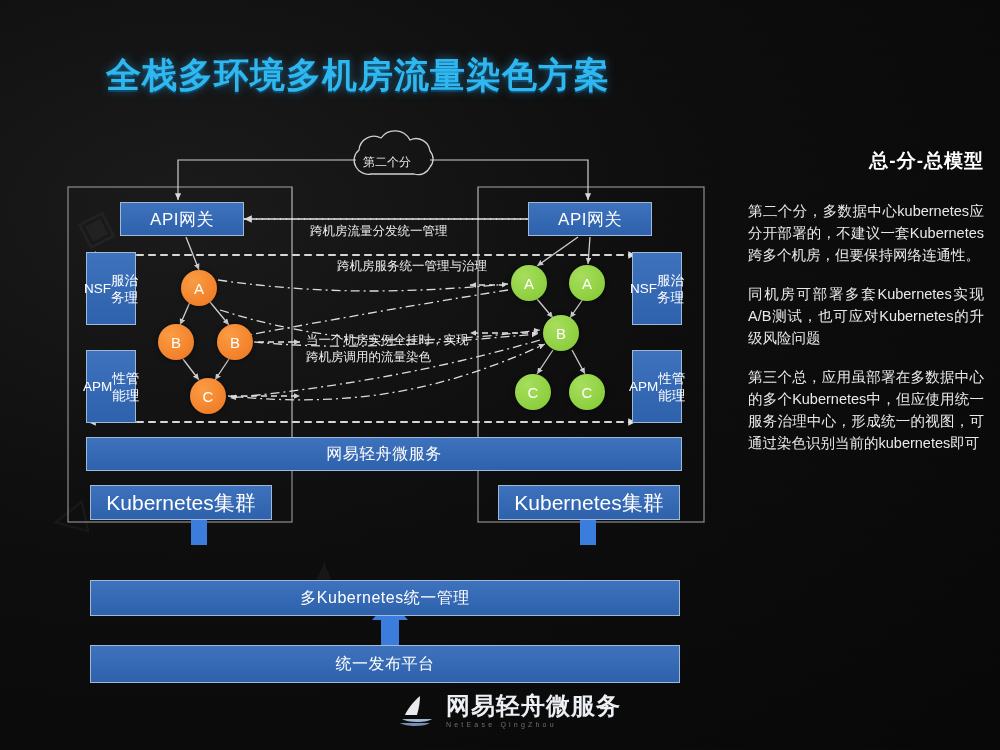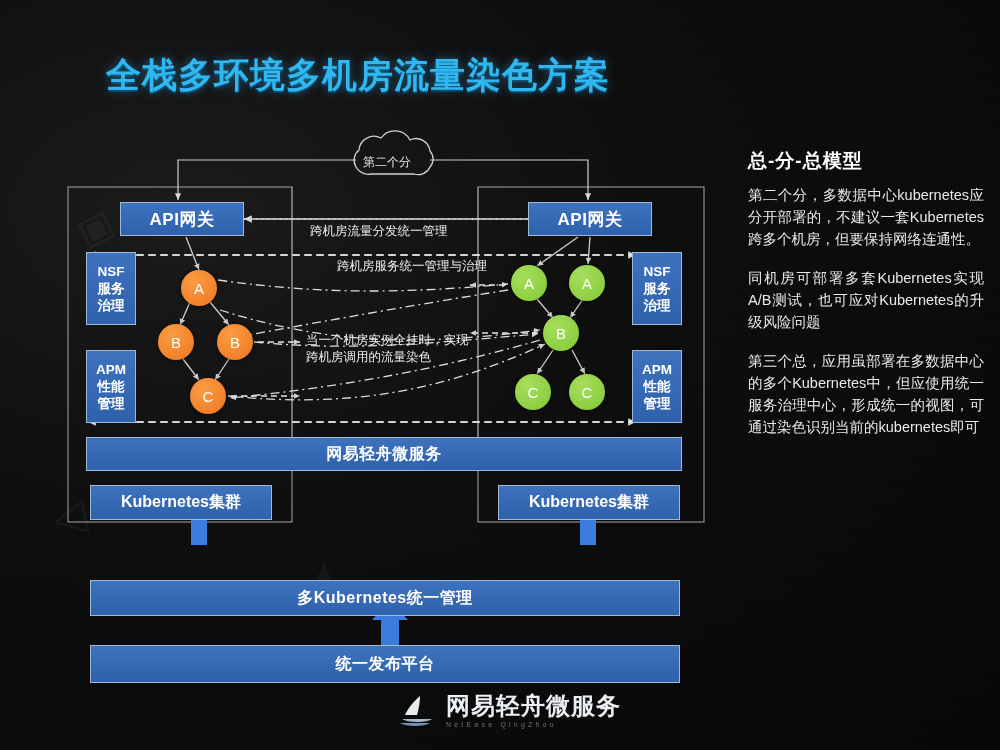--- a/index.html
+++ b/index.html
@@ -30,45 +30,44 @@
     position:absolute;left:106px;top:52px;
     font-size:35px;font-weight:bold;letter-spacing:1px;
     color:#2fb8ef;
     text-shadow:0 0 10px rgba(45,170,235,.55), 0 2px 0 rgba(10,60,90,.9);
     white-space:nowrap;
   }
 
   
   #panel{position:absolute;left:748px;top:148px;width:236px;}
   #panel-head{
-    font-size:19px;font-weight:bold;color:#ffffff;text-align:left;
-    margin-bottom:10px;letter-spacing:1px;
+    font-size:19px;font-weight:bold;color:#ffffff;text-align:right;
+    margin-bottom:26px;letter-spacing:1px;
   }
   .para{
     font-size:14.5px;line-height:22px;color:#e9e9e9;
     margin-bottom:17px;text-align:justify;
   }
 
   
   #diagram{position:absolute;left:0;top:0;width:760px;height:750px;}
   #wires{position:absolute;left:0;top:0;width:760px;height:750px;}
 
   .box{
     position:absolute;box-sizing:border-box;
     background:linear-gradient(180deg,#3f72bd 0%,#3569b4 55%,#2f61ac 100%);
     border:1px solid #9fb9d8;
     color:#ffffff;
     display:flex;align-items:center;justify-content:center;
     text-align:left;
-    font-weight:bold;
   }
   .box.api{font-size:17px;letter-spacing:.5px;}
-  .box.side{font-size:13.5px;line-height:17px;flex-direction:column;}
+  .box.side{font-size:13.5px;line-height:17px;}
   .box.bar{font-size:16px;letter-spacing:.5px;}
-  .box.kube{font-size:16px;}
+  .box.kube{font-size:21px;}
 
   .node{
     position:absolute;border-radius:50%;
     display:flex;align-items:center;justify-content:center;
     font-size:15px;color:#ffffff;font-weight:500;
     box-shadow:0 0 5px rgba(0,0,0,.6);
   }
   .node.orange{background:radial-gradient(circle at 35% 30%,#fb9c43,#f1812a 70%,#e2751f 100%);}
   .node.green{background:radial-gradient(circle at 35% 30%,#a7de5d,#8dcf3f 70%,#7dc431 100%);}
 

